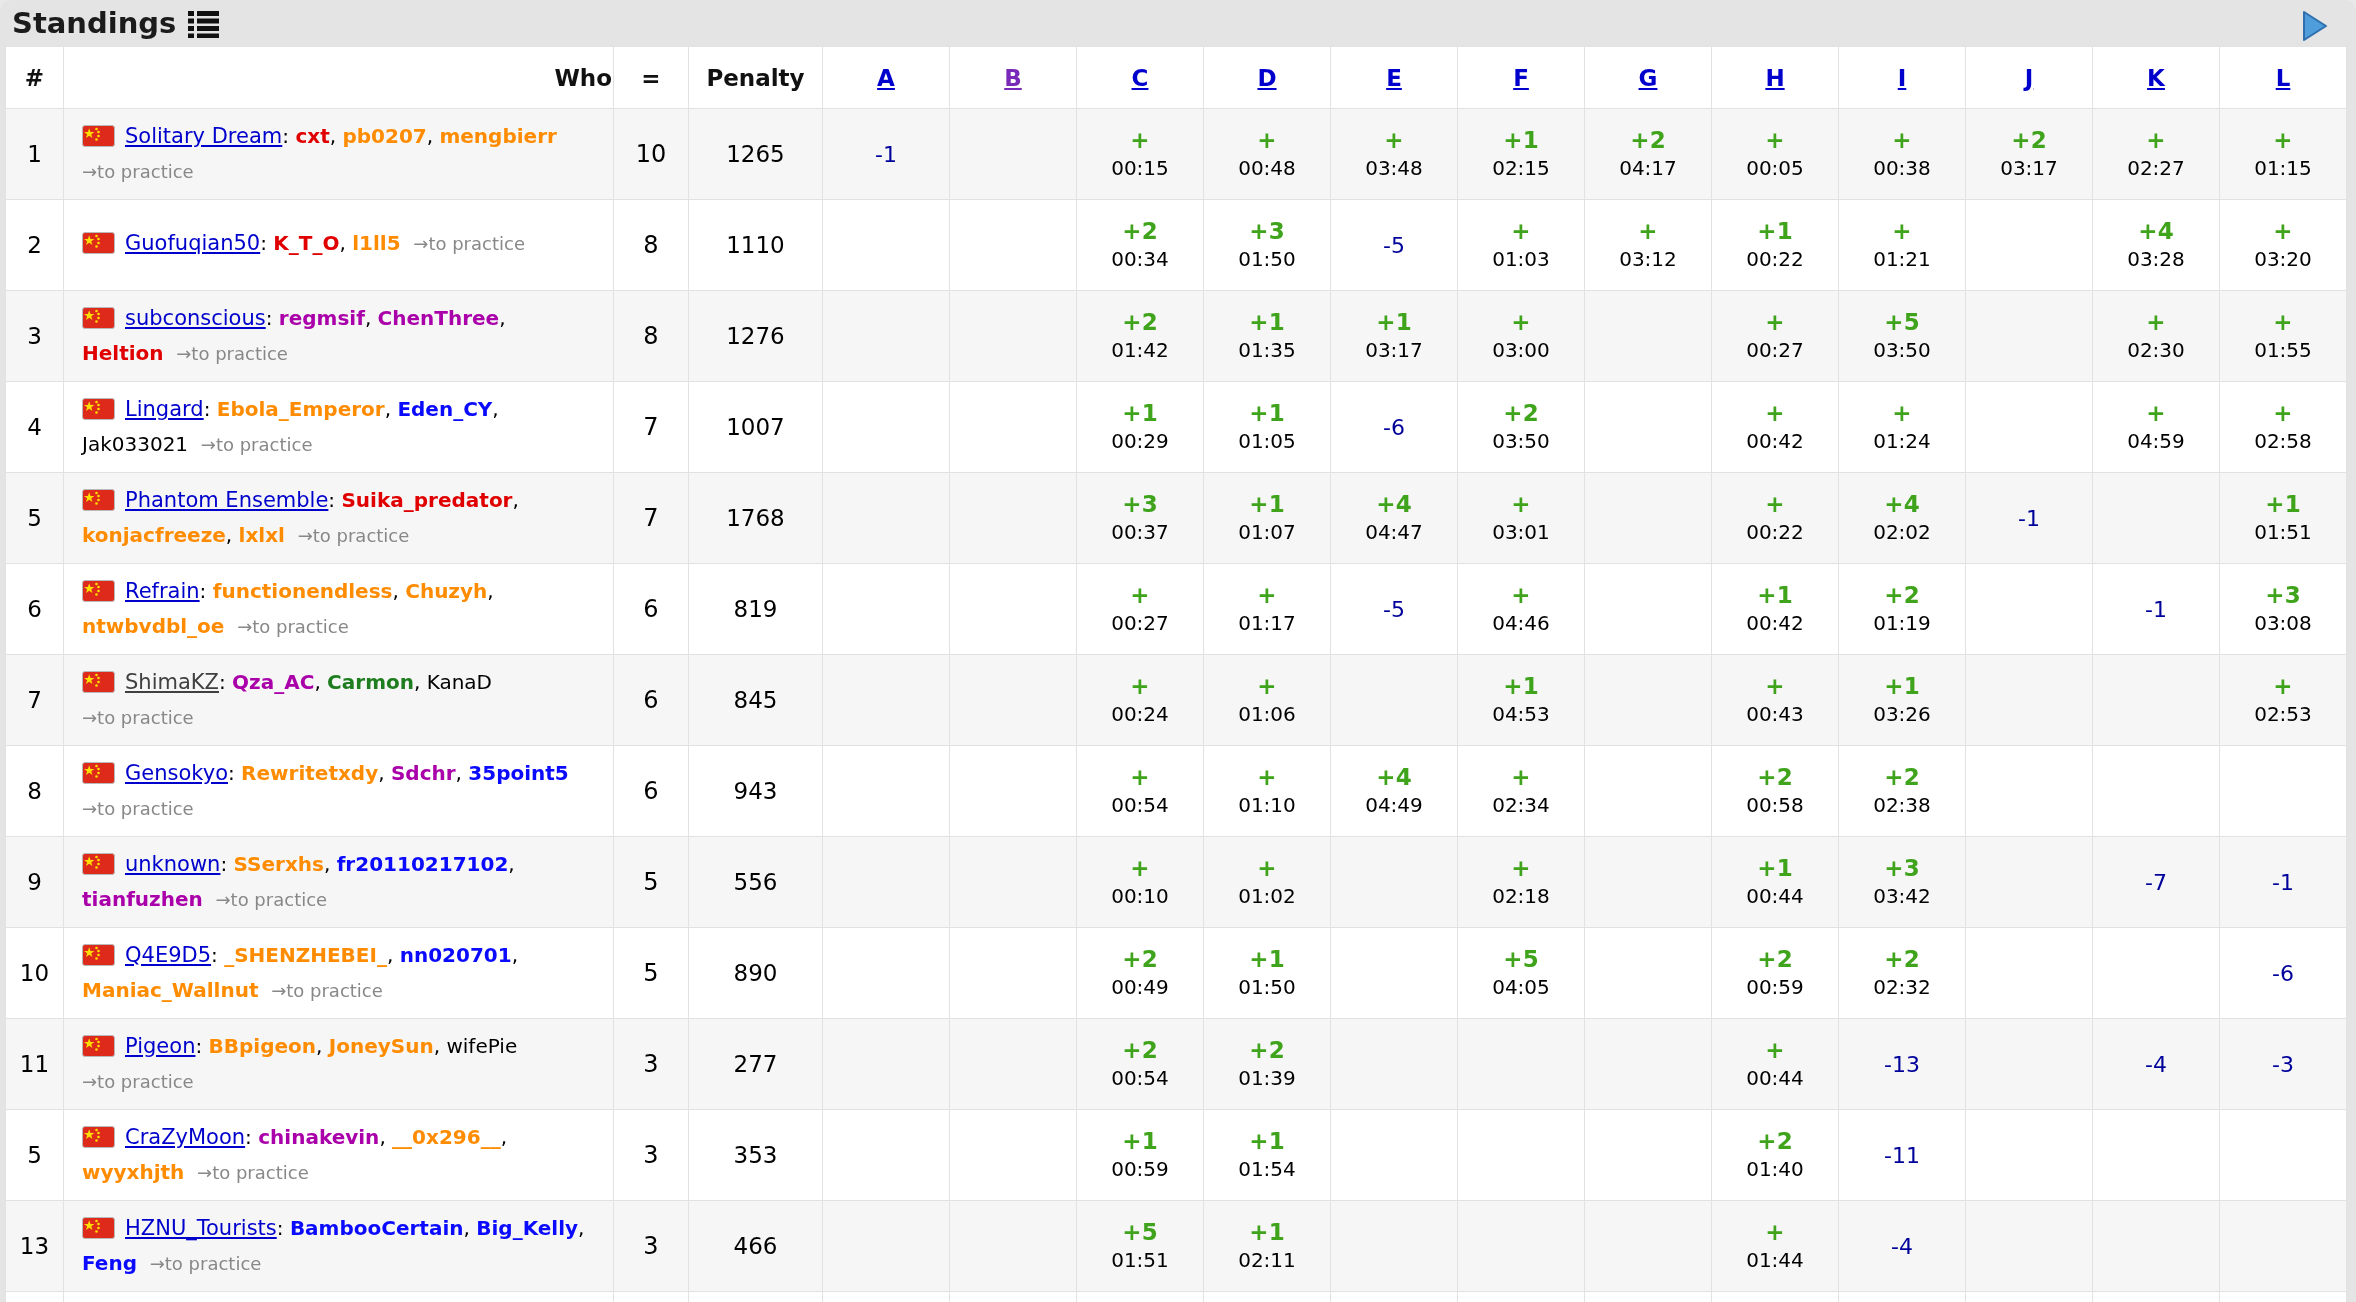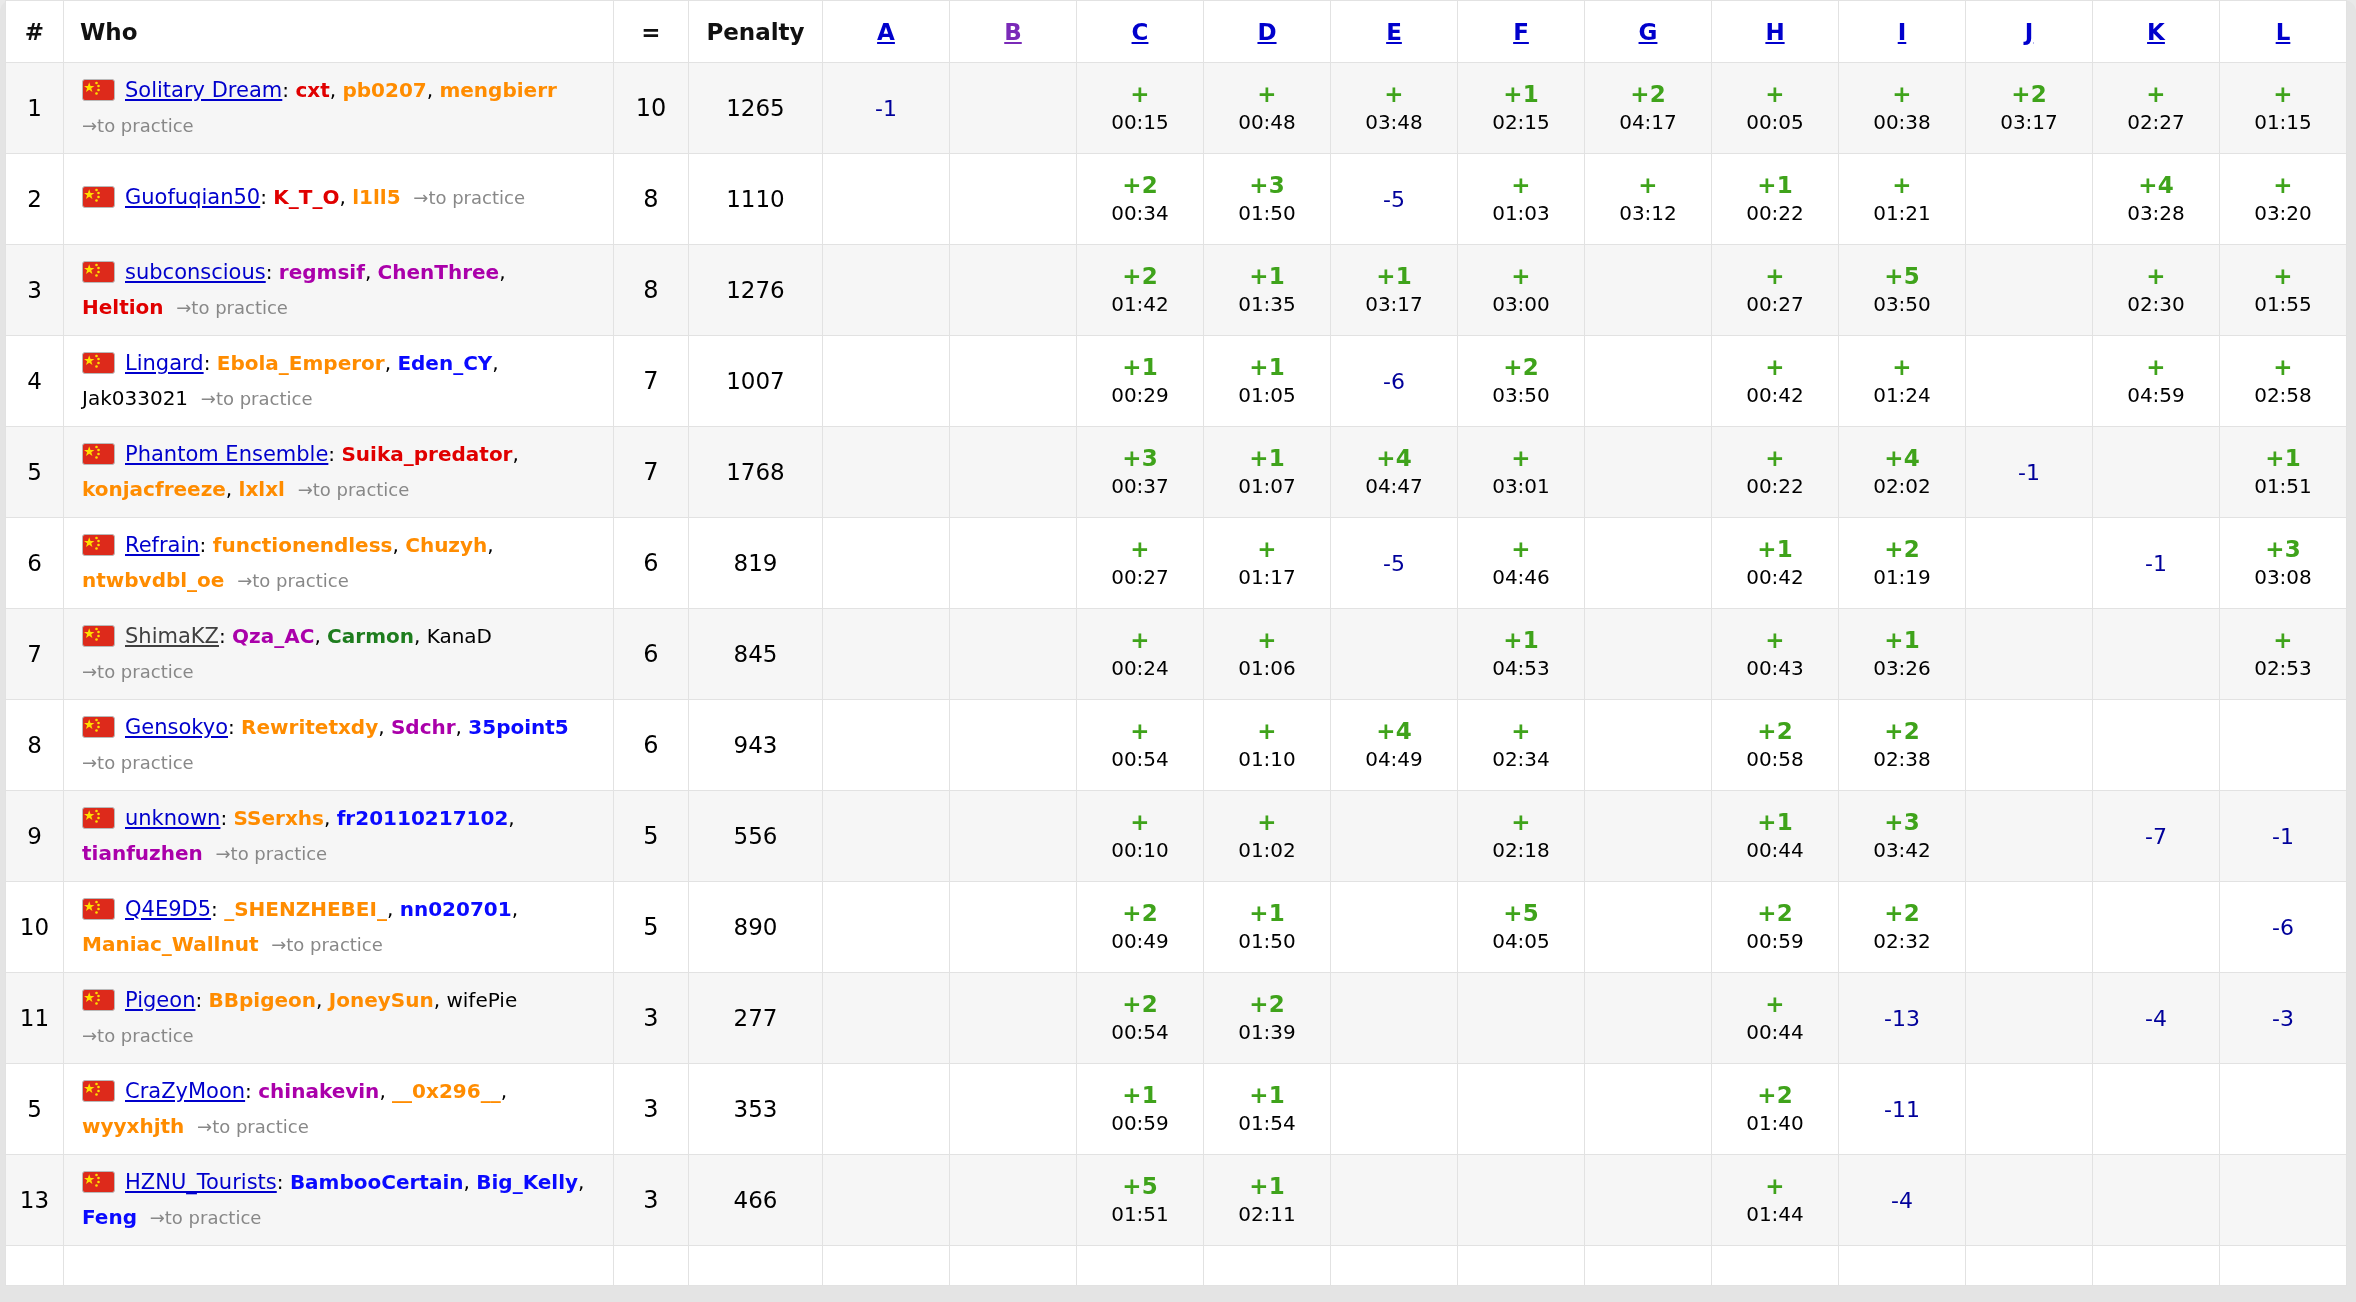--- a/index.html
+++ b/index.html
@@ -9,41 +9,59 @@
     font-family:"DejaVu Sans","Liberation Sans",sans-serif;
   }
   .frame{position:relative;width:2356px;height:1302px;background:#e4e4e4;border-radius:12px 12px 0 0;}
   .titlebar{height:46px;position:relative;display:flex;align-items:center;gap:12px;padding-left:12px;box-sizing:border-box;}
   .title{font-size:29px;font-weight:bold;color:#1b1b1b;}
   .list-icon{margin-top:4px;cursor:pointer;}
   .play-icon{position:absolute;right:28px;top:11px;cursor:pointer;}
   table{border-collapse:collapse;table-layout:fixed;margin-left:5px;background:#ffffff;}
   th,td{border:1px solid #e2e2e2;overflow:hidden;box-sizing:border-box;}
   thead th{height:62px;background:#ffffff;font-size:23px;color:#111;text-align:center;font-weight:bold;}
-  th.who-h{text-align:left;padding-left:16px;}
+  th.who-h{text-align:right;padding-left:16px;}
   a.problem{font-weight:bold;text-decoration:underline;cursor:pointer;}
   tbody td{height:91px;text-align:center;vertical-align:middle;font-size:23px;color:#000;background:#ffffff;}
   tbody tr:nth-child(odd) td{background:#f6f6f6;}
   td.who{text-align:left;padding:4px 14px 4px 18px;font-size:20px;line-height:31px;}
   td.solved{font-size:24px;}
   .flag{display:inline-block;vertical-align:-4px;margin-right:10px;}
   a.team{text-decoration:underline;cursor:pointer;font-size:21px;}
   .handle{font-weight:bold;}
   .handle.unrated{font-weight:normal;color:#000;}
   a.practice{font-size:18px;color:#888;cursor:pointer;text-decoration:none;white-space:nowrap;}
   .sep{color:#000;}
   .ok{font-weight:bold;font-size:23px;line-height:27px;}
   .time{font-size:20px;line-height:25px;color:#000;margin-top:2px;}
   .rej{font-size:22px;}
   tr.sliver td{height:40px;background:#fff;}
 </style>
 </head>
 <body>
 
 <div class="frame">
+  <div class="titlebar">
+    <span class="title">Standings</span>
+    <span class="list-icon"><svg width="31" height="29" viewBox="0 0 31 29">
+          <g fill="#111">
+            <rect x="0" y="2" width="6" height="5"></rect>
+            <rect x="9" y="2" width="22" height="5"></rect>
+            <rect x="0" y="9.5" width="6" height="5"></rect>
+            <rect x="9" y="9.5" width="22" height="5"></rect>
+            <rect x="0" y="17" width="6" height="5"></rect>
+            <rect x="9" y="17" width="22" height="5"></rect>
+            <rect x="0" y="24.5" width="6" height="4.5"></rect>
+            <rect x="9" y="24.5" width="22" height="4.5"></rect>
+          </g>
+        </svg></span>
+    <span class="play-icon"><svg width="26" height="30" viewBox="0 0 26 30">
+          <polygon points="2,1 24,15 2,29" fill="#4f9ddb" stroke="#2f6fae" stroke-width="2" stroke-linejoin="round"></polygon>
+        </svg></span>
+  </div>
   <table>
     <colgroup>
       <col style="width:58px">
         <col style="width:550px">
         <col style="width:75px">
         <col style="width:134px">
       <col style="width:127px">
         <col style="width:127px">
         <col style="width:127px">
         <col style="width:127px">

